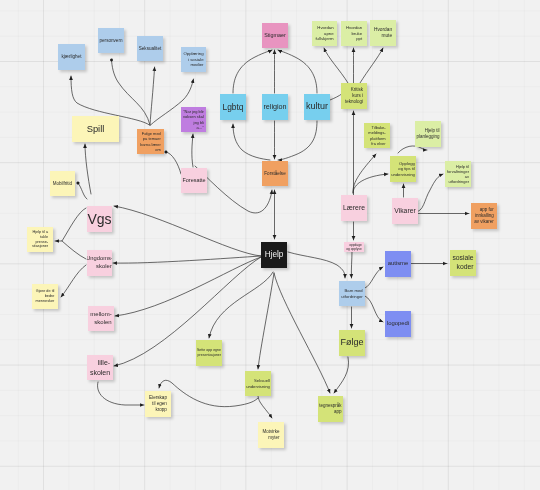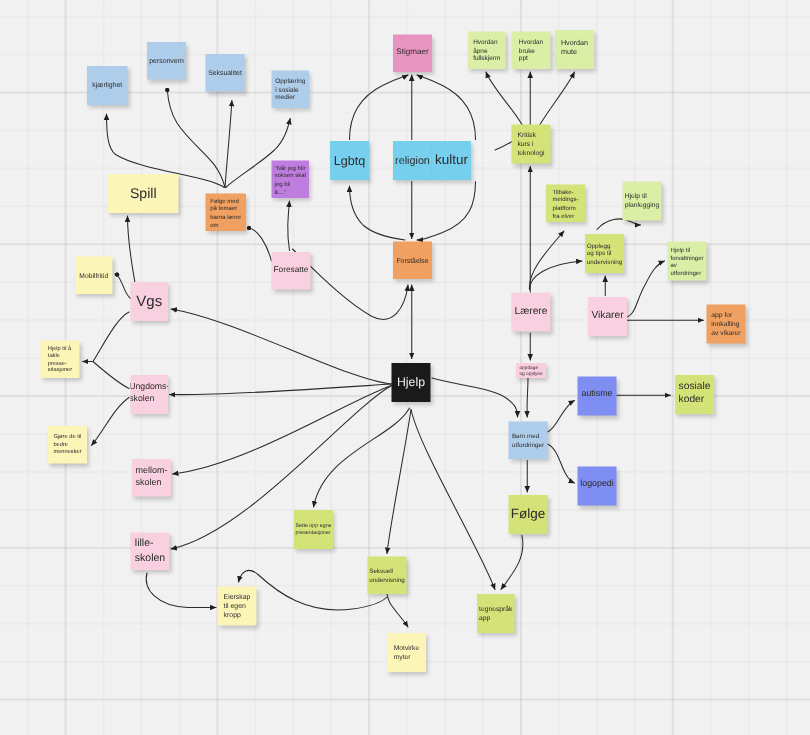--- a/index.html
+++ b/index.html
@@ -14,21 +14,21 @@
       linear-gradient(to bottom, rgba(0,0,0,0.025) 1px, transparent 1px);
     background-size:101.2px 101.2px,101.2px 101.2px,25.3px 25.3px,25.3px 25.3px;
     background-position:43px 61px,43px 61px,17.8px 10.4px,17.8px 10.4px;
   }
   #edges{position:absolute;left:0;top:0;width:540px;height:490px;}
   #edges>path{fill:none;stroke:#2b2b2b;stroke-width:0.7;stroke-linecap:round;}
   #edges marker path{fill:#1f1f1f;stroke:none;}
   #edges marker circle{fill:#1f1f1f;stroke:none;}
   *{-webkit-font-smoothing:antialiased;}
   .note{position:absolute;box-sizing:border-box;display:flex;align-items:center;
-        justify-content:center;text-align:left;color:#2b2b2b;
+        justify-content:center;text-align:right;color:#2b2b2b;
         box-shadow:1.6px 2.2px 2.6px rgba(0,0,0,0.18);overflow:hidden;
         line-height:1.3;white-space:pre;}
 </style>
 </head>
 <body>
 
 <div id="board">
 <svg id="edges" viewBox="0 0 540 490">
 <defs>
 <marker id="arrowend" viewBox="0 0 10 10" refX="9" refY="5" markerWidth="4.4" markerHeight="4.4" orient="auto" markerUnits="userSpaceOnUse">
@@ -104,21 +104,21 @@
 på temaer
 barna lærer
 om</span></div>
 <div class="note" style="left:181px;top:107px;width:25px;height:25px;background:#bf7de0;font-size:4.0px;color:#2b2b2b"><span>“Når jeg blir
 voksen skal
 jeg bli
 å…”</span></div>
 <div class="note" style="left:181px;top:168px;width:26px;height:25px;background:#f8d0df;font-size:5.5px;color:#2b2b2b"><span>Foresatte</span></div>
 <div class="note" style="left:220px;top:94px;width:26px;height:26px;background:#77cfee;font-size:8.4px;color:#2b2b2b"><span>Lgbtq</span></div>
 <div class="note" style="left:262px;top:94px;width:26px;height:26px;background:#77cfee;font-size:7.2px;color:#2b2b2b"><span>religion</span></div>
-<div class="note" style="left:288px;top:94px;width:26px;height:26px;background:#77cfee;font-size:9px;color:#2b2b2b"><span>kultur</span></div>
+<div class="note" style="left:304px;top:94px;width:26px;height:26px;background:#77cfee;font-size:9px;color:#2b2b2b"><span>kultur</span></div>
 <div class="note" style="left:262px;top:23px;width:26px;height:25px;background:#e894c0;font-size:5.4px;color:#2b2b2b"><span>Stigmaer</span></div>
 <div class="note" style="left:262px;top:161px;width:26px;height:25px;background:#f0a061;font-size:4.6px;color:#2b2b2b"><span>Forståelse</span></div>
 <div class="note" style="left:312px;top:21px;width:25px;height:25px;background:#dbeea5;font-size:4.3px;color:#2b2b2b"><span>Hvordan
 åpne
 fullskjerm</span></div>
 <div class="note" style="left:341px;top:21px;width:26px;height:25px;background:#dbeea5;font-size:4.3px;color:#2b2b2b"><span>Hvordan
 bruke
 ppt</span></div>
 <div class="note" style="left:370px;top:20px;width:26px;height:26px;background:#dbeea5;font-size:4.8px;color:#2b2b2b"><span>Hvordan
 mute</span></div>
@@ -149,21 +149,21 @@
 <div class="note" style="left:339px;top:281px;width:26px;height:25px;background:#aecdeb;font-size:4.2px;color:#2b2b2b"><span>Barn med
 utfordringer</span></div>
 <div class="note" style="left:385px;top:251px;width:26px;height:26px;background:#7e8ef2;font-size:5.9px;color:#2b2b2b"><span>autisme</span></div>
 <div class="note" style="left:385px;top:311px;width:26px;height:26px;background:#7e8ef2;font-size:5.9px;color:#2b2b2b"><span>logopedi</span></div>
 <div class="note" style="left:450px;top:250px;width:26px;height:26px;background:#d4e378;font-size:6.8px;color:#2b2b2b"><span>sosiale
 koder</span></div>
 <div class="note" style="left:339px;top:330px;width:26px;height:26px;background:#d4e378;font-size:9.0px;color:#2b2b2b"><span>Følge</span></div>
 <div class="note" style="left:318px;top:396px;width:25px;height:26px;background:#d4e378;font-size:4.5px;color:#2b2b2b"><span>tegnespråk
 app</span></div>
 <div class="note" style="left:50px;top:171px;width:25px;height:25px;background:#fcf5b8;font-size:4.5px;color:#2b2b2b"><span>Mobilfritid</span></div>
-<div class="note" style="left:87px;top:188px;width:25px;height:26px;background:#f8d0df;font-size:10px;color:#2b2b2b"><span>Vgs</span></div>
+<div class="note" style="left:87px;top:206px;width:25px;height:26px;background:#f8d0df;font-size:14px;color:#2b2b2b"><span>Vgs</span></div>
 <div class="note" style="left:27px;top:227px;width:26px;height:25px;background:#fcf5b8;font-size:3.8px;color:#2b2b2b"><span>Hjelp til å
 takle
 presse-
 sitasjoner</span></div>
 <div class="note" style="left:87px;top:250px;width:25px;height:26px;background:#f8d0df;font-size:5.8px;color:#2b2b2b"><span>Ungdoms-
 skolen</span></div>
 <div class="note" style="left:32px;top:284px;width:26px;height:25px;background:#fcf5b8;font-size:3.8px;color:#2b2b2b"><span>Gjøre de til
 bedre
 mennesker</span></div>
 <div class="note" style="left:88px;top:306px;width:26px;height:25px;background:#f8d0df;font-size:6.0px;color:#2b2b2b"><span>mellom-

